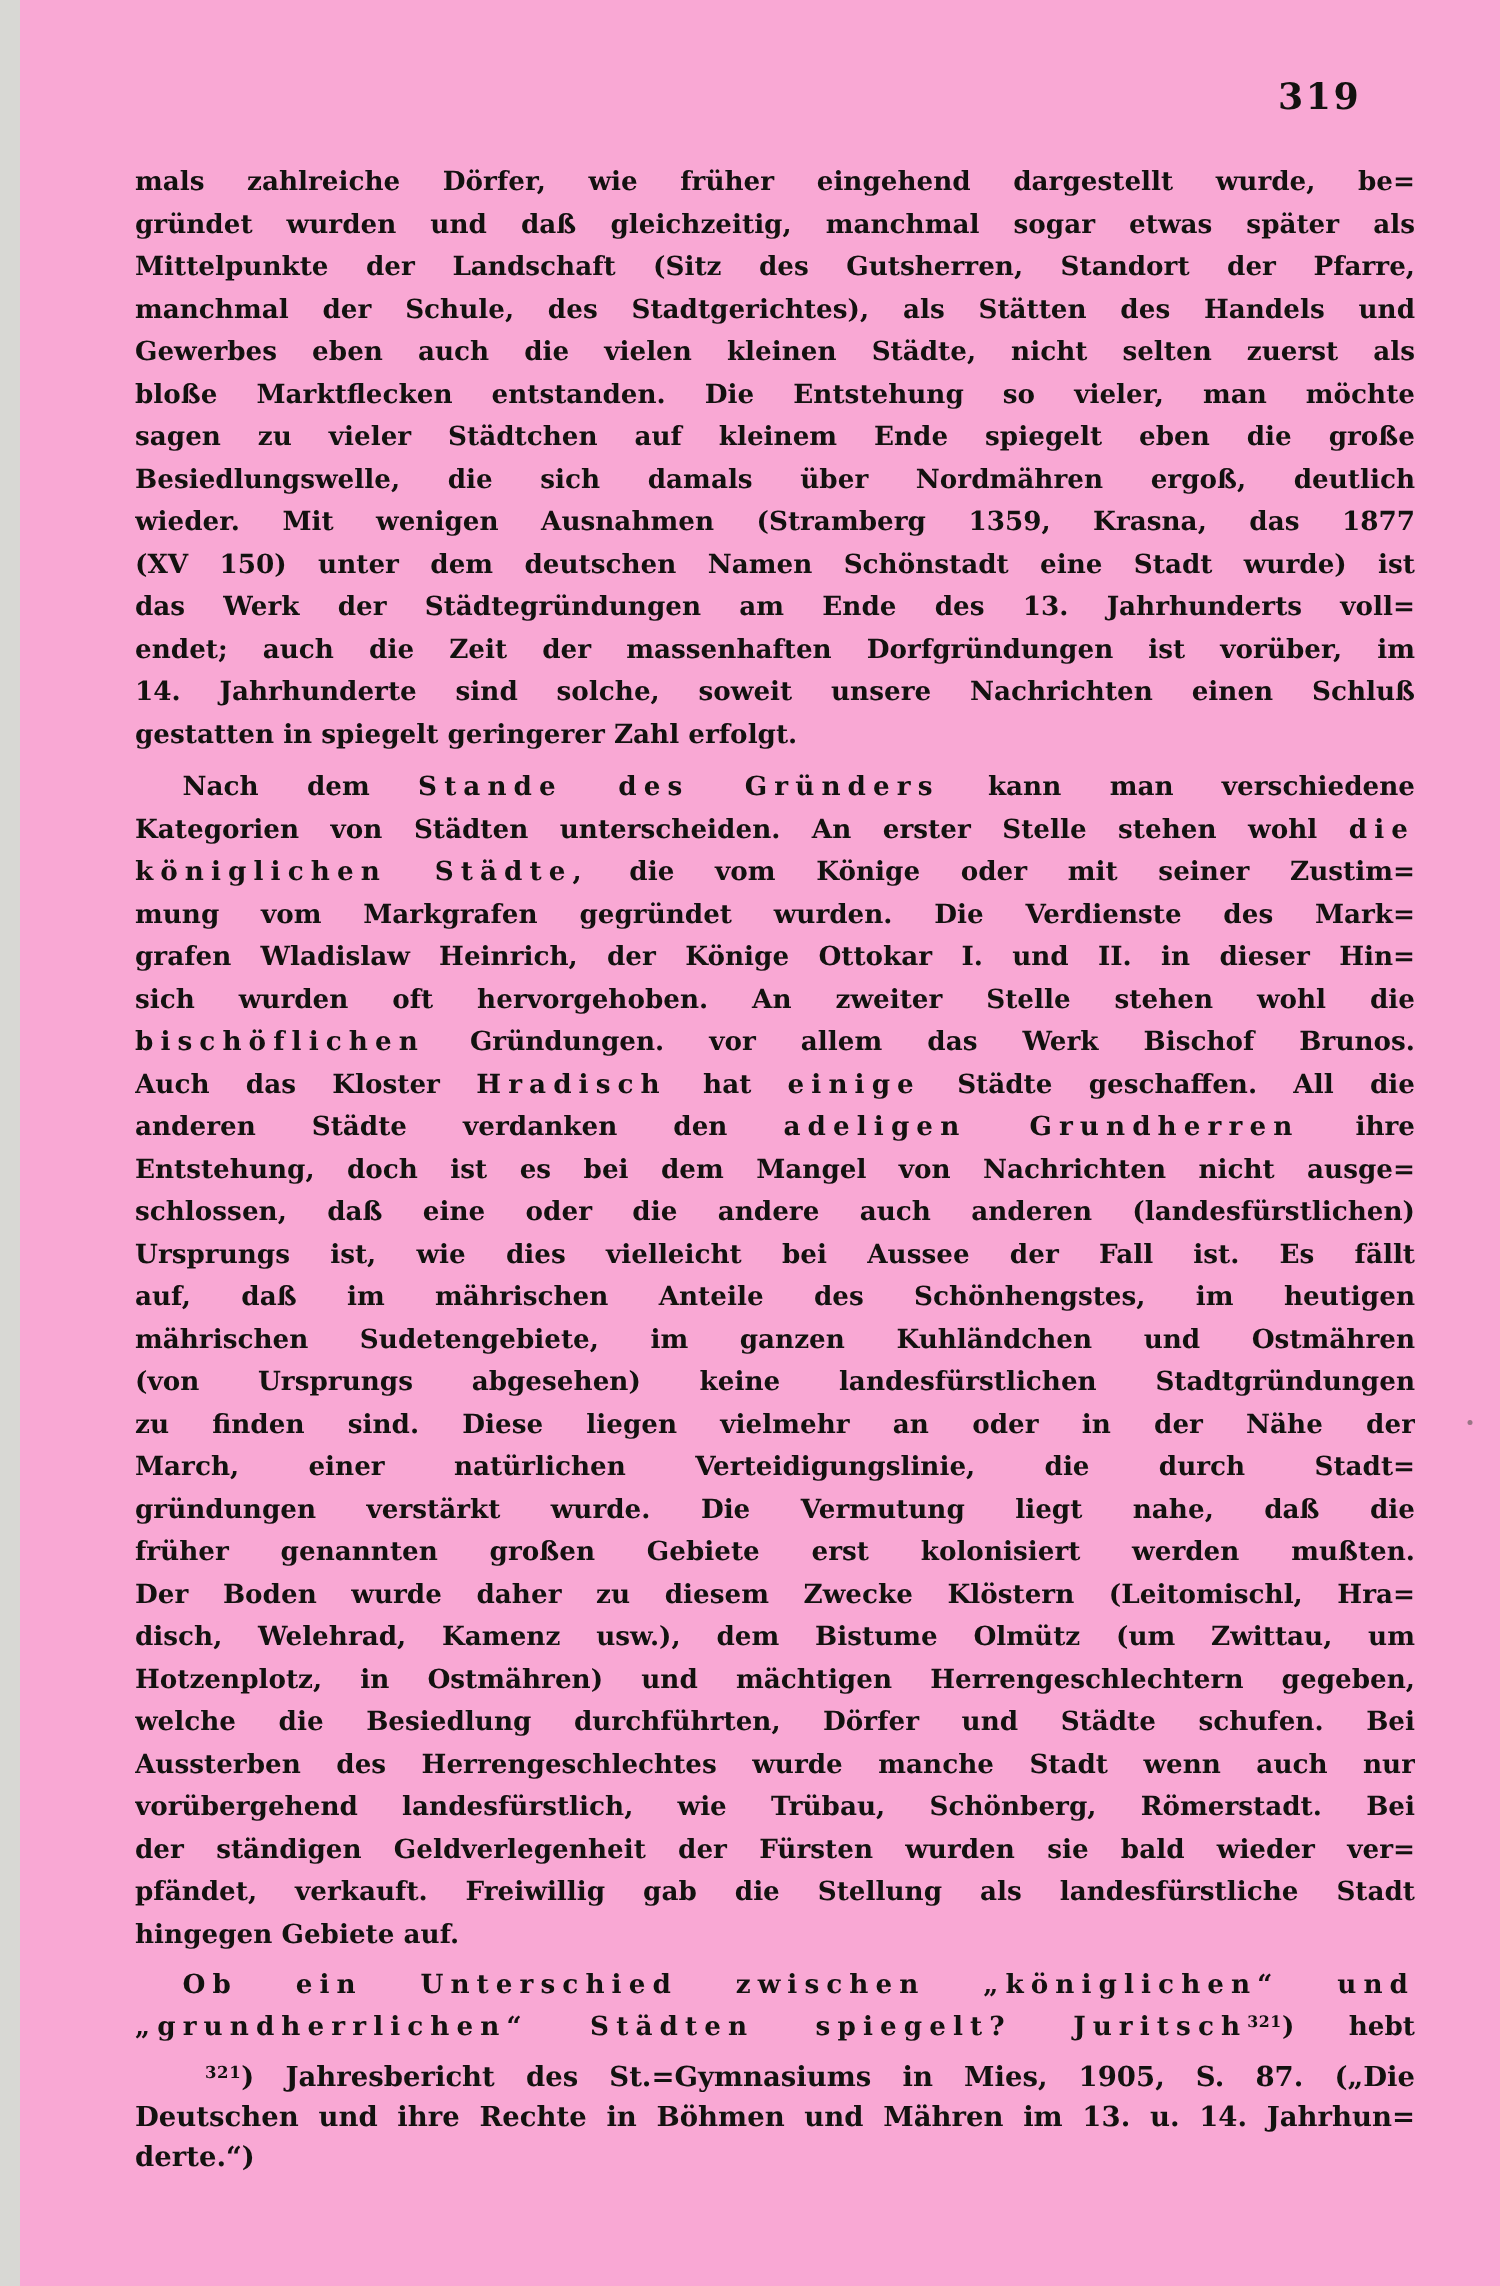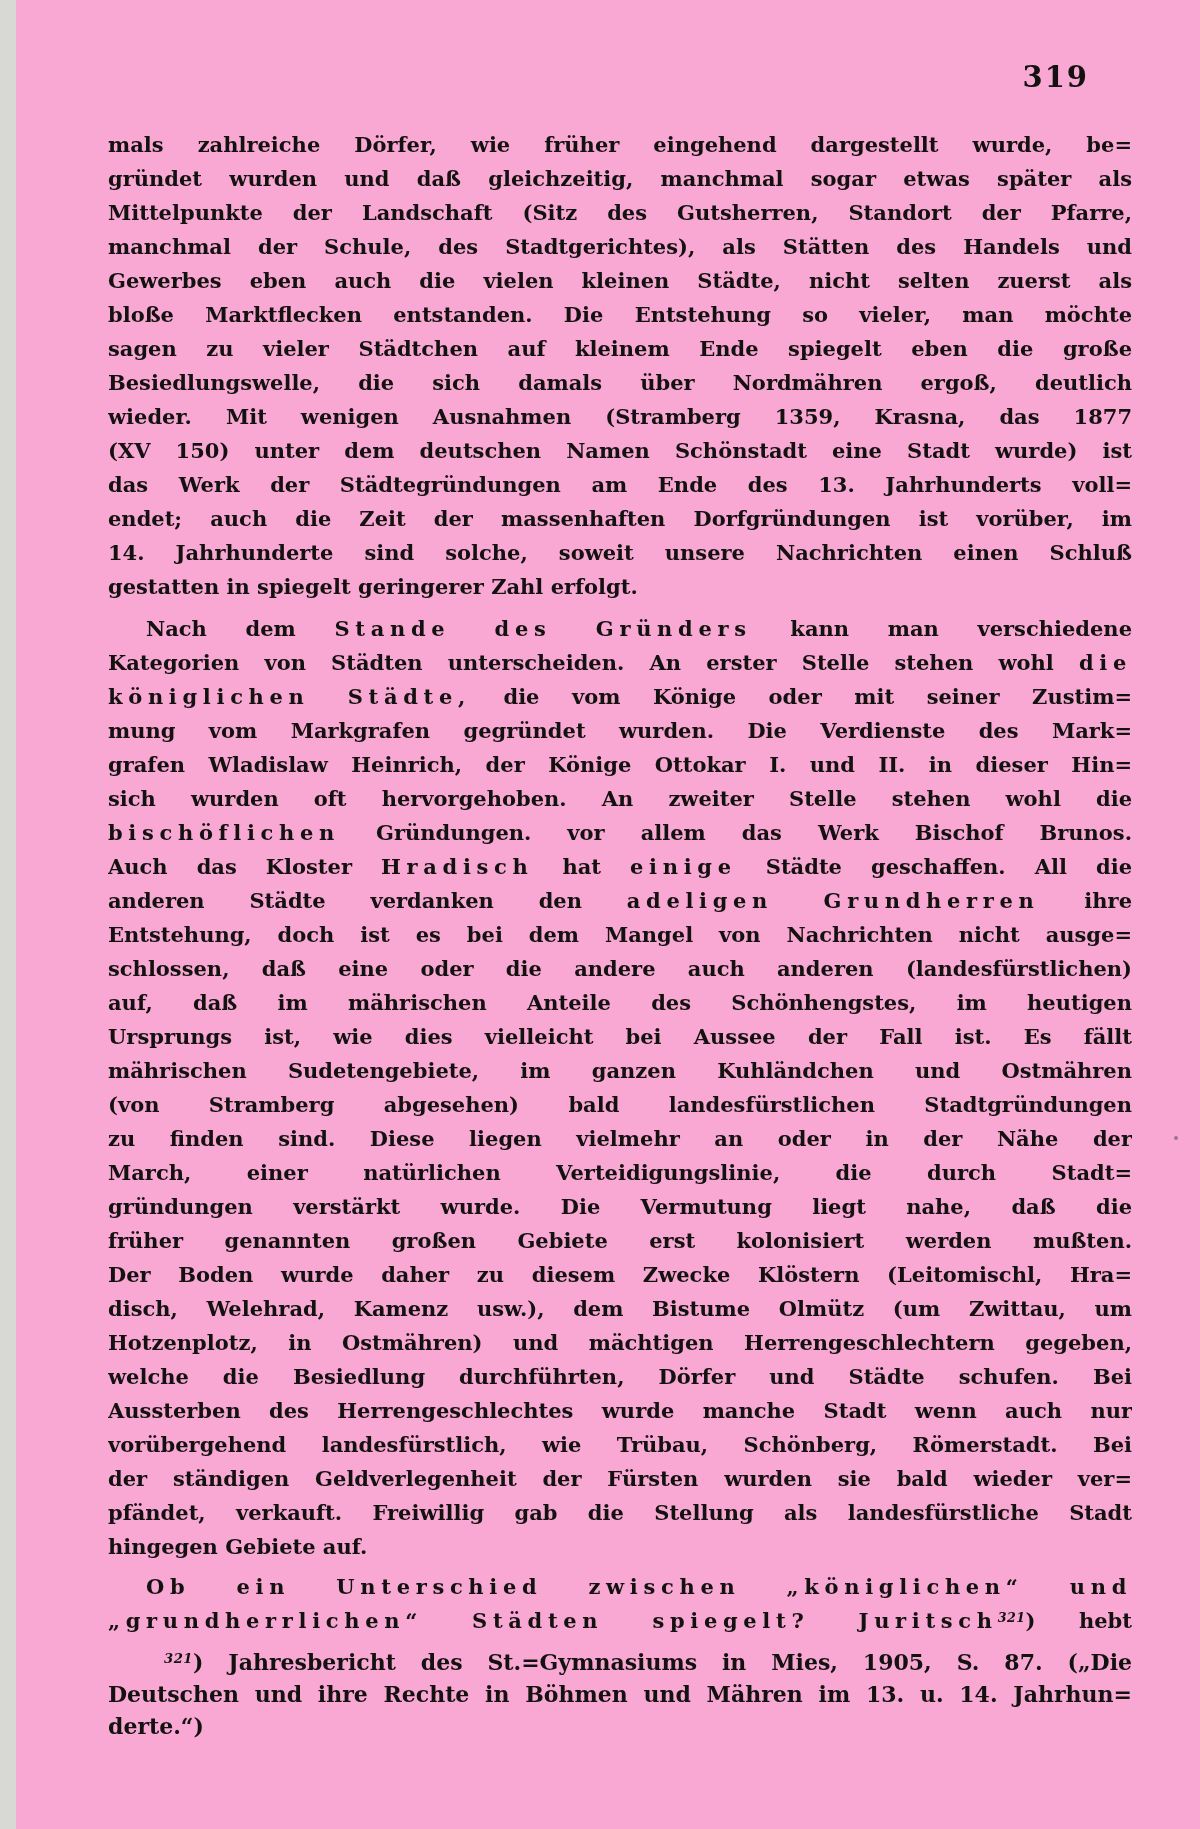--- a/index.html
+++ b/index.html
@@ -37,21 +37,20 @@
   .ind{text-indent:38px;}
   .sp{letter-spacing:0.27em;}
   .para{margin:0;padding:0;}
   .p2{margin-top:8px;}
   .p3{margin-top:6px;}
   .fnref{
     font-size:0.60em;
     vertical-align:0.5em;
     line-height:0;
     letter-spacing:0.5px;
-    font-style:italic;
   }
   .footnote{
     position:absolute;top:1646px;left:92px;width:1024px;
   }
   .footnote .ln{
     font-size:22px;height:32px;line-height:32px;
   }
   .ind-fn{text-indent:56px;}
   .speck{
     position:absolute;left:1158px;top:1136px;
@@ -90,24 +89,24 @@
       <div class="ln"><span>Kategorien von Städten unterscheiden. An erster Stelle stehen wohl </span><span class="sp">die</span></div>
       <div class="ln"><span class="sp">königlichen Städte,</span><span> die vom Könige oder mit seiner Zustim=</span></div>
       <div class="ln">mung vom Markgrafen gegründet wurden. Die Verdienste des Mark=</div>
       <div class="ln">grafen Wladislaw Heinrich, der Könige Ottokar I. und II. in dieser Hin=</div>
       <div class="ln">sich wurden oft hervorgehoben. An zweiter Stelle stehen wohl die</div>
       <div class="ln"><span class="sp">bischöflichen</span><span> Gründungen. vor allem das Werk Bischof Brunos.</span></div>
       <div class="ln"><span>Auch das Kloster </span><span class="sp">Hradisch</span><span> hat </span><span class="sp">einige</span><span> Städte geschaffen. All die</span></div>
       <div class="ln"><span>anderen Städte verdanken den </span><span class="sp">adeligen Grundherren</span><span> ihre</span></div>
       <div class="ln">Entstehung, doch ist es bei dem Mangel von Nachrichten nicht ausge=</div>
       <div class="ln">schlossen, daß eine oder die andere auch anderen (landesfürstlichen)</div>
+      <div class="ln">Ursprungs ist, wie dies vielleicht bei Aussee der Fall ist. Es fällt</div>
       <div class="ln">auf, daß im mährischen Anteile des Schönhengstes, im heutigen</div>
-      <div class="ln">Ursprungs ist, wie dies vielleicht bei Aussee der Fall ist. Es fällt</div>
       <div class="ln">mährischen Sudetengebiete, im ganzen Kuhländchen und Ostmähren</div>
-      <div class="ln">(von Stramberg abgesehen) bald landesfürstlichen Stadtgründungen</div>
+      <div class="ln">(von Ursprungs abgesehen) keine landesfürstlichen Stadtgründungen</div>
       <div class="ln">zu finden sind. Diese liegen vielmehr an oder in der Nähe der</div>
       <div class="ln">March, einer natürlichen Verteidigungslinie, die durch Stadt=</div>
       <div class="ln">gründungen verstärkt wurde. Die Vermutung liegt nahe, daß die</div>
       <div class="ln">früher genannten großen Gebiete erst kolonisiert werden mußten.</div>
       <div class="ln">Der Boden wurde daher zu diesem Zwecke Klöstern (Leitomischl, Hra=</div>
       <div class="ln">disch, Welehrad, Kamenz usw.), dem Bistume Olmütz (um Zwittau, um</div>
       <div class="ln">Hotzenplotz, in Ostmähren) und mächtigen Herrengeschlechtern gegeben,</div>
       <div class="ln">welche die Besiedlung durchführten, Dörfer und Städte schufen. Bei</div>
       <div class="ln">Aussterben des Herrengeschlechtes wurde manche Stadt wenn auch nur</div>
       <div class="ln">vorübergehend landesfürstlich, wie Trübau, Schönberg, Römerstadt. Bei</div>

